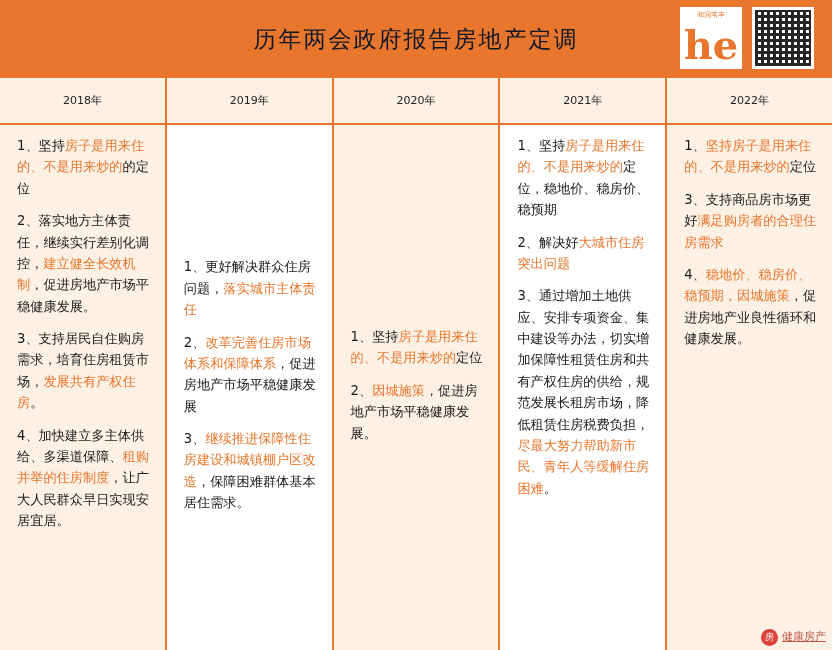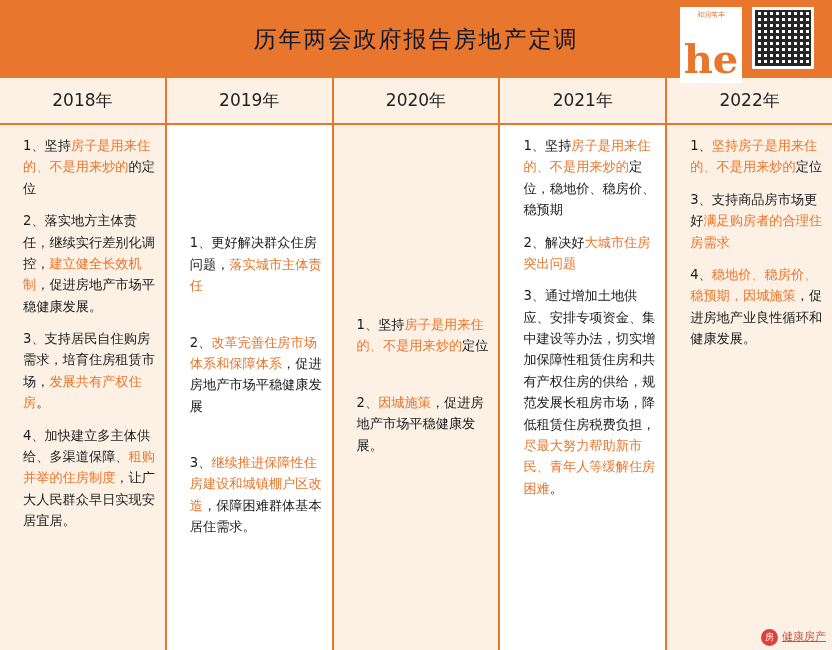--- a/index.html
+++ b/index.html
@@ -19,21 +19,21 @@
     display:flex;align-items:center;justify-content:center;
   }
   .header-title{
     color:#0f172a;
     font-size:23px;
     font-weight:normal;
     letter-spacing:2px;
   }
   .logo-box{
     position:absolute;right:90px;top:7px;
-    width:62px;height:76px;
+    width:62px;height:62px;
     background:#ffffff;
     display:flex;align-items:flex-end;justify-content:center;
     box-sizing:border-box;
   }
   .logo-he{
     color:#e8762c;
     font-size:40px;
     font-weight:bold;
     font-family:"DejaVu Serif","Liberation Serif",serif;
     line-height:1;
@@ -64,21 +64,21 @@
   
   .years{
     display:flex;
     height:45px;
     background:#fdf1e6;
     border-bottom:2px solid #e8762c;
   }
   .year-cell{
     flex:1;
     display:flex;align-items:center;justify-content:center;
-    font-size:17px;
+    font-size:11px;
     color:#222222;
     border-right:2px solid #e8762c;
     box-sizing:border-box;
   }
   .year-cell:last-child{border-right:none;}
 
   
   .cols{
     display:flex;
     height:527px;
@@ -92,26 +92,26 @@
     font-size:13.2px;
     line-height:1.62;
     color:#1a1a1a;
     position:relative;
     overflow:hidden;
   }
   .col:last-child{border-right:none;}
   .col.shade{background:#fdf1e6;}
   .col.plain{background:#ffffff;}
 
-  .item{margin:0 0 11px 14px;}
+  .item{margin:0 0 11px 8px;}
   .hl{color:#e8762c;}
 
   
   .col-inner{height:100%;display:flex;flex-direction:column;justify-content:flex-start;}
-  .col-inner.center{justify-content:center;gap:24px;}
+  .col-inner.center{justify-content:center;}
 
   
   .watermark{
     position:absolute;
     right:6px;bottom:6px;
     display:flex;align-items:center;
     gap:4px;
     opacity:.85;
   }
   .wm-dot{

